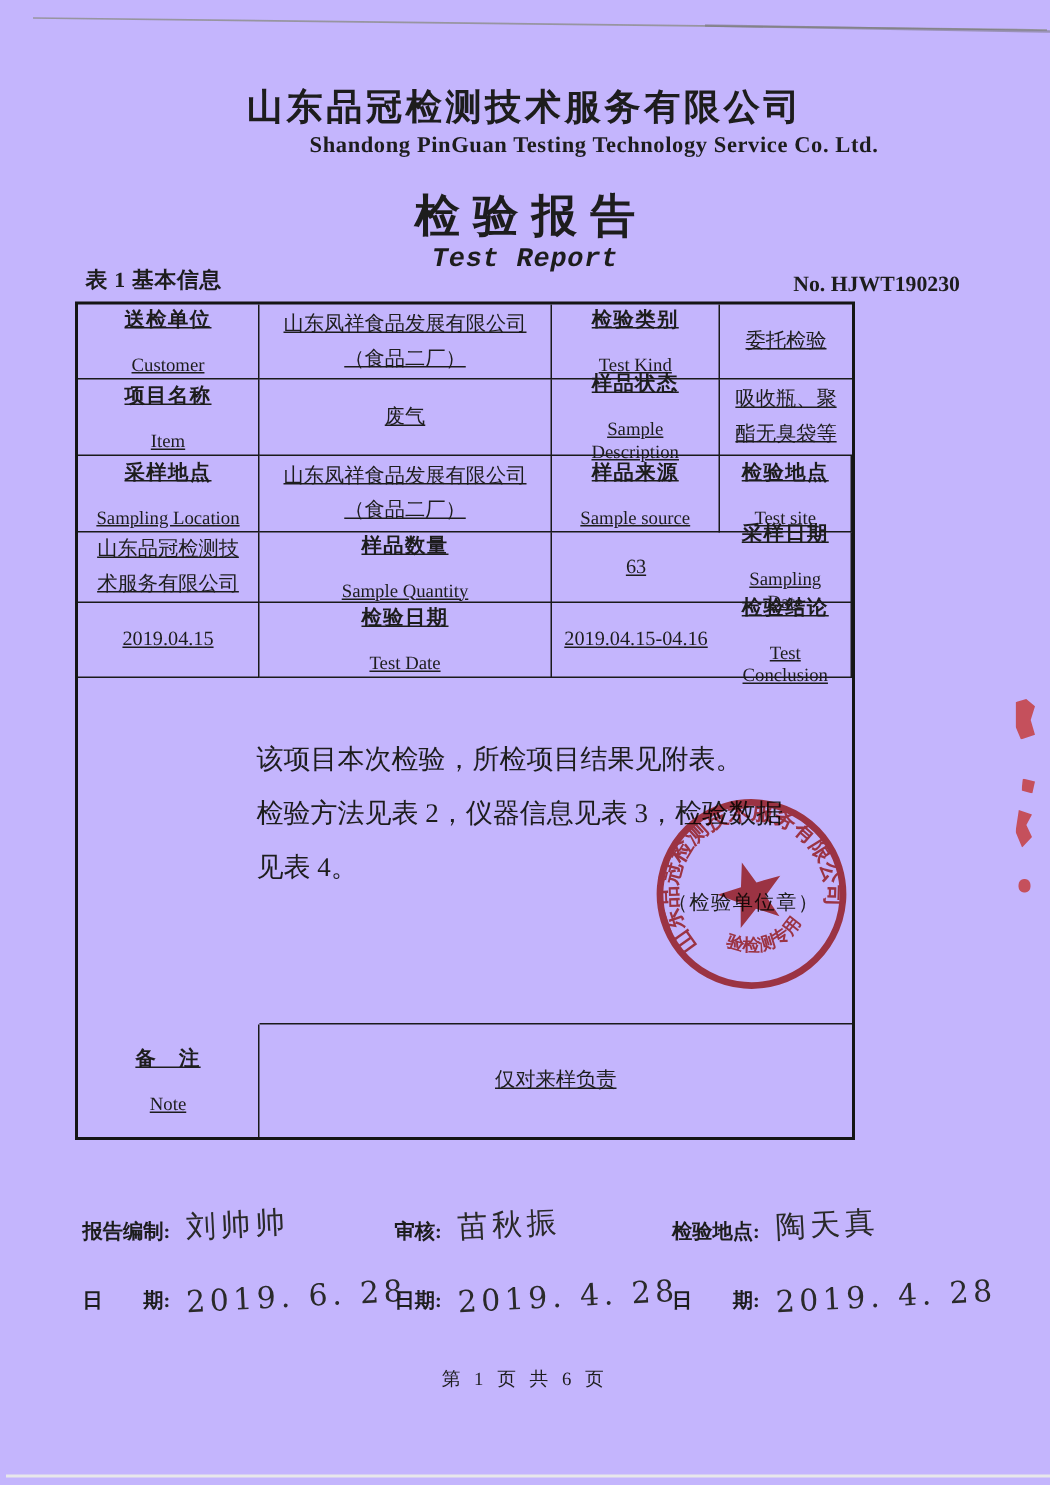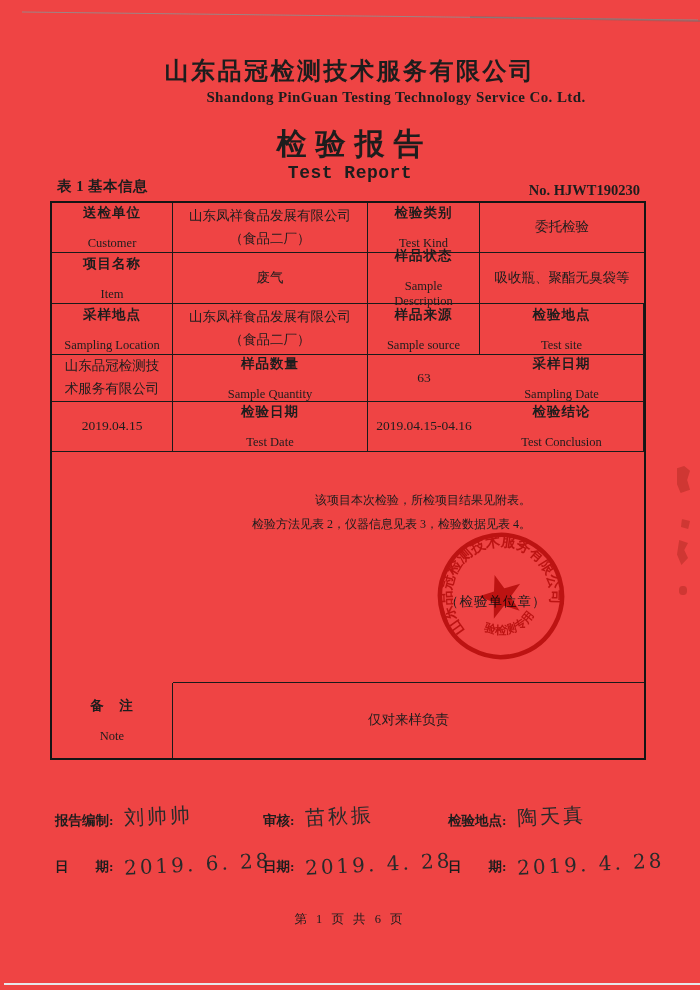--- a/index.html
+++ b/index.html
@@ -1,50 +1,50 @@
 <!DOCTYPE html>
 <html><head>
 <meta charset="utf-8">
 <style>
   html,body{margin:0;padding:0;background:#ffffff;}
   .page{
     position:relative;width:700px;height:990px;overflow:hidden;
-    background:#ef4444;color:#1d1d1d;
+    background:#c4b5fd;color:#1d1d1d;
     font-family:"Liberation Serif","DejaVu Serif",serif;
   }
   
   .company-cn{position:absolute;top:55px;left:0;width:100%;text-align:center;
     font-size:24px;font-weight:bold;letter-spacing:2.5px;}
   .company-en{position:absolute;top:89px;left:0;width:100%;text-align:center;
     font-size:15px;font-weight:bold;letter-spacing:.4px;margin-left:46px;}
   .title-cn{position:absolute;top:124px;left:0;width:100%;text-align:center;
     font-size:30px;font-weight:bold;letter-spacing:9px;text-indent:9px;}
   .title-en{position:absolute;top:163px;left:0;width:100%;text-align:center;
     font-family:"Liberation Mono","DejaVu Sans Mono",monospace;
-    font-size:18px;font-weight:bold;letter-spacing:.5px;}
+    font-size:18px;font-weight:bold;letter-spacing:.5px;font-style:italic;}
   .caption{position:absolute;left:57px;top:177px;font-size:14.5px;font-weight:bold;letter-spacing:.5px;}
   .report-no{position:absolute;right:60px;top:182px;font-size:14.5px;font-weight:bold;}
   
-  .t1{position:absolute;left:50px;top:201px;width:596px;height:559px;
+  .t1{position:absolute;left:50px;top:201px;width:520px;height:559px;
     display:grid;box-sizing:border-box;
     grid-template-columns:121px 195px 112px 1fr;
     grid-template-rows:50px 51px 51px 47px 50px 231px 1fr;
-    border:2.5px solid #151515;}
+    border:2.5px solid #151515;text-decoration:underline;}
   .cell{border-right:1.5px solid #1a1a1a;border-bottom:1.5px solid #1a1a1a;
     display:flex;flex-direction:column;align-items:center;justify-content:center;
     text-align:center;padding:2px 8px;box-sizing:border-box;}
   .cell.last-col{border-right:none;}
   .cell.last-row{border-bottom:none;}
   .lcn{font-size:13.5px;font-weight:bold;letter-spacing:1px;white-space:pre;}
   .len{font-size:12.5px;margin-top:14px;}
   .val{font-size:13.5px;line-height:1.7;}
   
   .concl{position:relative;display:block;padding:0;}
-  .concl-text{position:absolute;top:36px;left:-2px;width:360px;text-align:right;
-    font-size:12px;line-height:2.0;}
+  .concl-text{position:absolute;top:36px;left:-2px;width:360px;text-align:left;
+    font-size:18px;line-height:2.0;}
   .seal-hint{position:absolute;left:272px;top:141px;font-size:13.5px;letter-spacing:1px;z-index:1;}
   .stamp{position:absolute;left:258px;top:74px;z-index:2;
     transform:rotate(-17deg);opacity:.9;mix-blend-mode:multiply;}
   
   .sig-group{position:absolute;top:784px;display:flex;flex-direction:column;}
   .sig-row{height:46px;display:flex;align-items:flex-end;}
   .sig-label{font-weight:bold;font-size:13.5px;white-space:pre;}
   .hand{font-size:20px;margin-left:10px;letter-spacing:3px;color:#2a2a2a;
     transform:rotate(-3deg);font-family:"DejaVu Serif",serif;}
   

